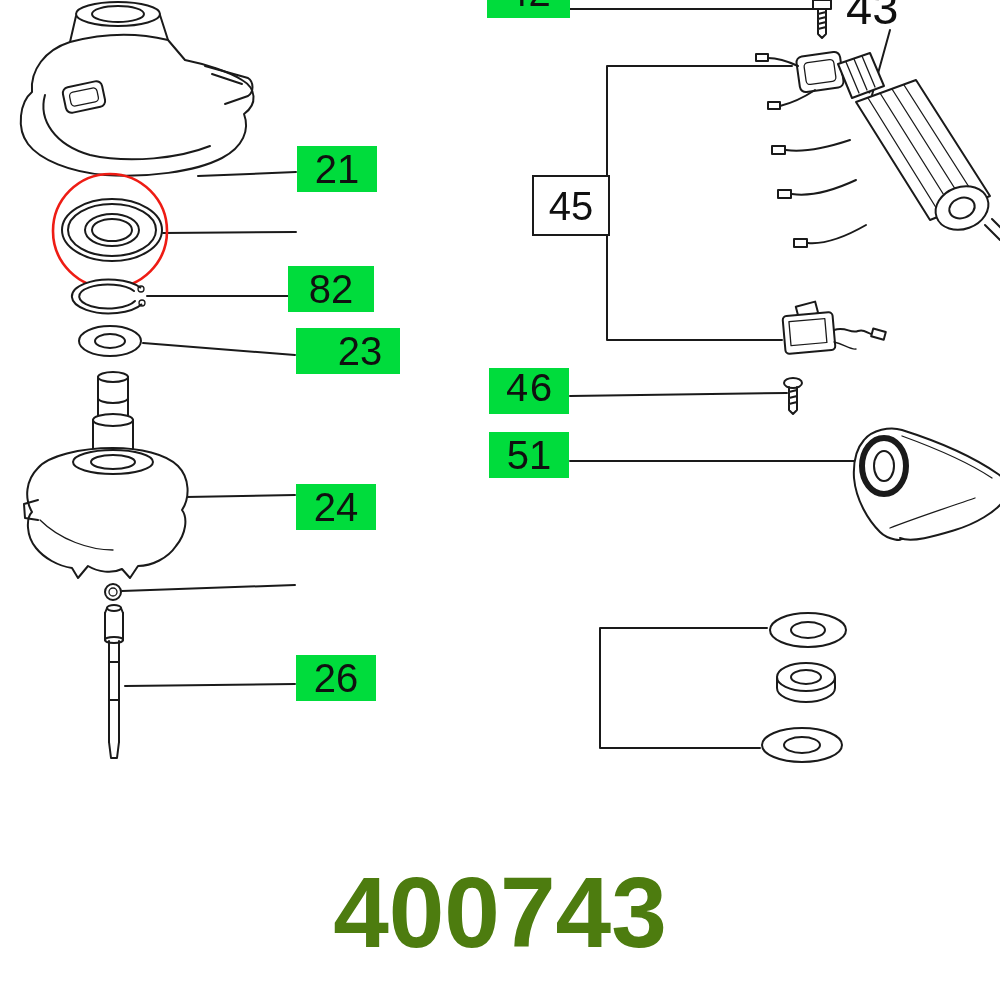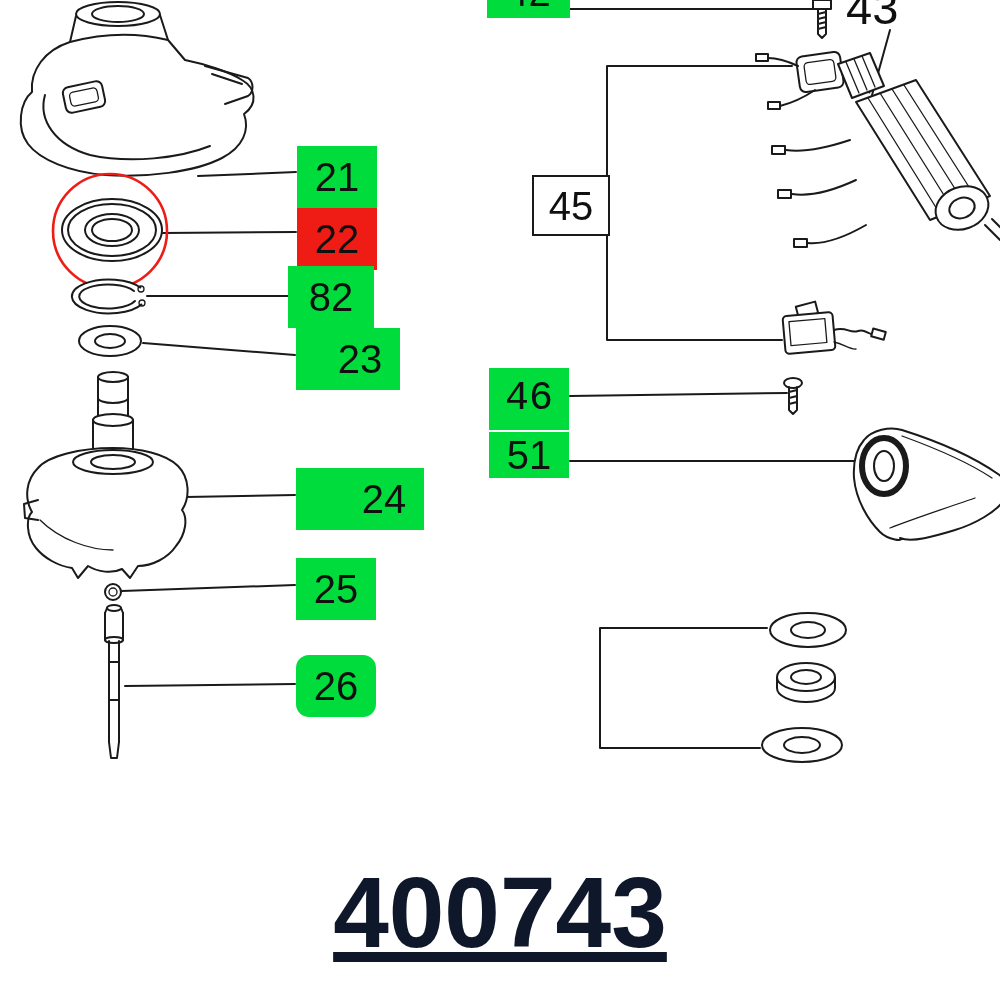--- a/index.html
+++ b/index.html
@@ -7,31 +7,31 @@
     position:relative;width:1000px;height:1000px;overflow:hidden;background:#fff;
     font-family:"Liberation Sans", sans-serif;color:#111;
   }
   .art{position:absolute;left:0;top:0;width:1000px;height:1000px;}
   svg .ln{fill:none;stroke:var(--line,#1a1a1a);stroke-width:2;stroke-linecap:round;stroke-linejoin:round;}
   svg .thin{stroke-width:1.3;}
   svg .fw{fill:#fff;stroke:var(--line,#1a1a1a);stroke-width:2;stroke-linejoin:round;}
   svg .bold{stroke-width:6;}
   .lbl{
     position:absolute;display:flex;align-items:center;justify-content:center;
-    width:80px;height:62px;font-size:40px;line-height:1;color:#101010;
+    width:80px;height:46px;font-size:40px;line-height:1;color:#101010;
   }
   .lbl.green{background:var(--highlight_green,#00dc3c);}
   .lbl.red{background:var(--highlight_red,#ee1616);}
   .lbl.white{background:#fff;border:2.5px solid #1a1a1a;}
   .free-num{
     position:absolute;font-size:47px;line-height:1;color:#101010;
   }
   .part-number{
     position:absolute;left:0;top:862px;width:1000px;text-align:center;
-    font-size:100px;line-height:1;font-weight:700;color:#0f172a;text-decoration:underline;
+    font-size:100px;line-height:1;font-weight:700;color:#4d7c0f;
   }
 </style>
 </head>
 <body>
 
 <div class="stage">
 
   <svg class="art" viewBox="0 0 1000 1000" aria-hidden="true">
 
     <g>
@@ -165,26 +165,24 @@
       <ellipse class="ln" cx="808" cy="630" rx="17" ry="8"></ellipse>
       <ellipse class="fw" cx="806" cy="677" rx="29" ry="14"></ellipse>
       <ellipse class="ln" cx="806" cy="677" rx="15" ry="7"></ellipse>
       <path class="ln" d="M777,678 L777,688 M835,678 L835,688 M777,688 A29,14 0 0 0 835,688"></path>
       <ellipse class="fw" cx="802" cy="745" rx="40" ry="17"></ellipse>
       <ellipse class="ln" cx="802" cy="745" rx="18" ry="8"></ellipse>
     </g>
   </svg>
 
   <div class="lbl green" style="left:297px;top:146px;">21</div>
-  <div class="lbl red" style="left:297px;top:208px;">22</div>
   <div class="lbl green" style="left:288px;top:266px;width:86px;">82</div>
   <div class="lbl green" style="left:296px;top:328px;padding-left:24px;">23</div>
-  <div class="lbl green" style="left:296px;top:468px;padding-left:48px;">24</div>
-  <div class="lbl green" style="left:296px;top:558px;">25</div>
-  <div class="lbl green" style="left:296px;top:655px;height:62px;border-radius:13px;">26</div>
+  <div class="lbl green" style="left:296px;top:484px;">24</div>
+  <div class="lbl green" style="left:296px;top:655px;height:46px;">26</div>
 
   <div class="lbl green" style="left:487px;top:-34px;height:52px;width:83px;">42</div>
   <div class="lbl white" style="left:516px;top:175px;width:74px;height:57px;margin-left:16px;">45</div>
   <div class="lbl green" style="left:489px;top:368px;font-family:Liberation Mono, monospace;">46</div>
   <div class="lbl green" style="left:489px;top:432px;height:46px;">51</div>
 
   <div class="free-num" style="left:846px;top:-16px;">43</div>
 
   <div class="part-number">400743</div>
 

